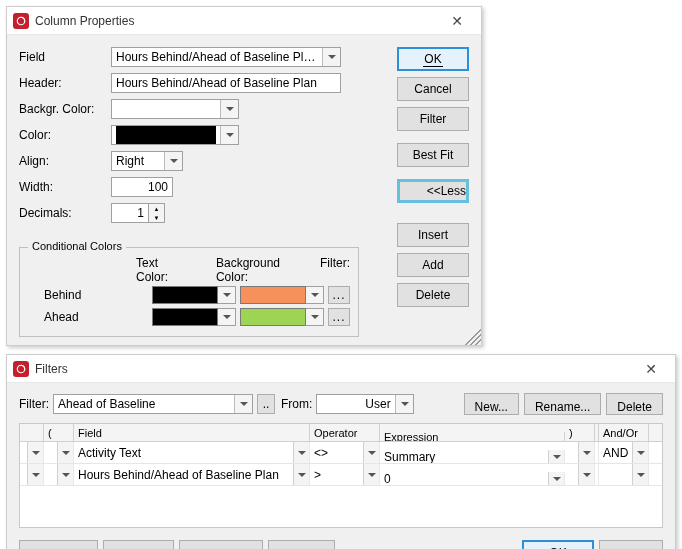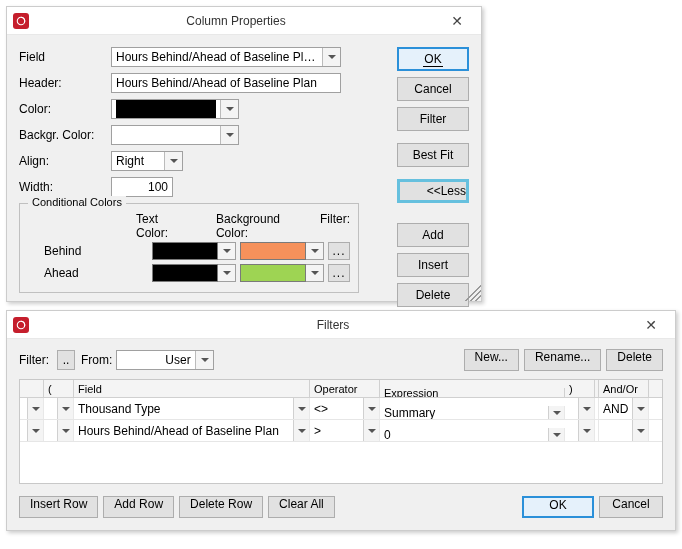--- a/index.html
+++ b/index.html
@@ -17,21 +17,20 @@
     box-shadow: 2px 2px 4px rgba(0,0,0,0.2);
     position: relative;
   }
   .titlebar {
     display: flex;
     align-items: center;
     height: 28px;
     background: #fff;
     border-bottom: 1px solid #e8e8e8;
     padding: 0 4px 0 6px;
-    text-align: center;
   }
   .app-icon {
     width: 16px;
     height: 16px;
     border-radius: 3px;
     background: #c51e2c;
     margin-right: 6px;
     position: relative;
     display:flex;
     align-items:center;
@@ -132,21 +131,21 @@
     justify-content: flex-end;
   }
   .spinner {
     display:flex;
   }
   .spinner .txt { width: 38px; text-align:right; justify-content:flex-end;}
   .spinner .arrows { border:1px solid #a0a0a0; border-left:none; width:16px; display:flex; flex-direction:column;}
   .spinner .arrows div { flex:1; display:flex; align-items:center; justify-content:center; font-size:6px; background:#f4f4f4; line-height:1;}
   .group {
     border: 1px solid #c0c0c0;
-    margin-top: 6px;
+    margin-top: 24px;
     padding: 8px 8px 6px 8px;
     position: relative;
     width: 340px;
   }
   .group .legend {
     position: absolute;
     top: -8px;
     left: 8px;
     background: #f0f0f0;
     padding: 0 4px;
@@ -179,21 +178,21 @@
   }
   .checkbox::after { content:"✓"; font-size:11px; line-height:1; color:#000;}
 
   
   .filters-body { padding: 10px 12px 12px 12px; }
   .filters-top { display:flex; align-items:center; margin-bottom:8px;}
   .filters-top .lbl2 { margin-right:4px;}
   .filters-top .combo { }
   .filters-top .gap6 { width:4px;}
   .smbtn2 { width:18px; height:20px; border:1px solid #adadad; background:#e1e1e1; display:flex; align-items:center; justify-content:center;}
-  .tbtn { height:22px; border:1px solid #adadad; background:#e1e1e1; padding:0 10px; display:flex; align-items:flex-start; justify-content:center; margin-left:5px; cursor:pointer; white-space:nowrap;}
+  .tbtn { height:22px; border:1px solid #adadad; background:#e1e1e1; padding:0 10px; display:flex; align-items:flex-end; justify-content:center; margin-left:5px; cursor:pointer; white-space:nowrap;}
   .grid {
     border:1px solid #c8c8c8;
     background:#fff;
     height:105px;
     overflow:hidden;
   }
   .grid-head { display:flex; background:#f4f4f4; border-bottom:1px solid #d0d0d0; height:18px;}
   .gh { border-right:1px solid #d0d0d0; padding:1px 4px; font-size:11px; display:flex; align-items:center; overflow:hidden; white-space:nowrap;}
   .grid-row { display:flex; height:22px; border-bottom:1px solid #e6e6e6;}
   .gc { border-right:1px solid #e8e8e8; display:flex; align-items:center; position:relative; overflow:hidden; white-space:nowrap;}
@@ -240,24 +239,24 @@
       <div style="height:6px;"></div>
       <div class="btn">
           <span>Best Fit</span>
         </div>
       <div style="height:6px;"></div>
       <div class="btn highlight">
           <span>&lt;&lt;Less</span>
         </div>
       <div style="height:14px;"></div>
       <div class="btn">
+          <span>Insert</span>
+        </div>
+      <div class="btn">
           <span>Add</span>
-        </div>
-      <div class="btn">
-          <span>Insert</span>
         </div>
       <div class="btn">
           <span>Delete</span>
         </div>
     </div>
 
     <div style="width:340px;">
       <div class="row">
         <div class="lbl">Field</div>
         <div class="combo" style="width:230px;">
@@ -265,45 +264,57 @@
           <div class="arrow"></div>
         </div>
       </div>
       <div class="row">
         <div class="lbl">Header:</div>
         <div class="txt" style="width:230px;">
             <span>Hours Behind/Ahead of Baseline Plan</span>
           </div>
       </div>
       <div class="row">
+        <div class="lbl">Backgr. Color:</div>
+        <div class="combo" style="width:128px;">
+          <div class="color-swatch" style="background:#fff;"></div>
+          <div class="arrow"></div>
+        </div>
+      </div>
+      <div class="row">
         <div class="lbl">Color:</div>
         <div class="combo" style="width:128px;">
           <div class="color-swatch" style="background:#000;"></div>
           <div class="arrow"></div>
         </div>
       </div>
       <div class="row">
-        <div class="lbl">Backgr. Color:</div>
-        <div class="combo" style="width:128px;">
-          <div class="color-swatch" style="background:#fff;"></div>
-          <div class="arrow"></div>
-        </div>
-      </div>
-      <div class="row">
         <div class="lbl">Align:</div>
         <div class="combo" style="width:72px;">
           <div class="val">Right</div>
           <div class="arrow"></div>
         </div>
       </div>
       <div class="row">
         <div class="lbl">Width:</div>
         <div class="txt" style="width:62px; justify-content:flex-end;">
             <span>100</span>
           </div>
+      </div>
+      <div class="row">
+        <div class="lbl">Decimals:</div>
+        <div class="spinner">
+          <div class="txt">
+              <span>1</span>
+            </div>
+          <div class="arrows">
+              <div>▲</div>
+              <div>▼</div>
+            </div>
+        </div>
       </div>
 
       <div class="group">
         <div class="legend">Conditional Colors</div>
         <div class="cc-head">
           <div class="tc">Text Color:</div>
           <div class="bc">Background Color:</div>
           <div>Filter:</div>
         </div>
         <div class="cc-row">
@@ -339,20 +350,24 @@
           <circle cx="8" cy="8" r="5" fill="none" stroke="#fff" stroke-width="1.4"></circle>
           <path d="M8 3 A5 5 0 0 1 12.3 10.5" fill="none" stroke="#fff" stroke-width="1.4"></path>
         </svg>
     </div>
     <div class="title">Filters</div>
     <div class="close">✕</div>
   </div>
   <div class="filters-body">
     <div class="filters-top">
       <div class="lbl2">Filter:</div>
+      <div class="combo" style="width:200px;">
+        <div class="val">Ahead of Baseline</div>
+        <div class="arrow"></div>
+      </div>
       <div class="gap6"></div>
       <div class="smbtn2">
           <span>..</span>
         </div>
       <div style="width:6px;"></div>
       <div class="lbl2">From:</div>
       <div class="combo" style="width:98px;padding-left:48px;">
         <div class="val">User</div>
         <div class="arrow"></div>
       </div>
@@ -383,21 +398,21 @@
 
       <div class="grid-row">
         <div class="gc c-mini">
             <div class="arrow"></div>
           </div>
         <div class="gc c-paren">
             <span></span>
             <div class="arrow"></div>
           </div>
         <div class="gc c-field">
-            <span>Thousand Type</span>
+            <span>Activity Text</span>
             <div class="arrow"></div>
           </div>
         <div class="gc c-op">
             <span>&lt;&gt;</span>
             <div class="arrow"></div>
           </div>
         <div class="gc c-expr">
             <span>Summary</span>
             <div class="arrow"></div>
           </div>

